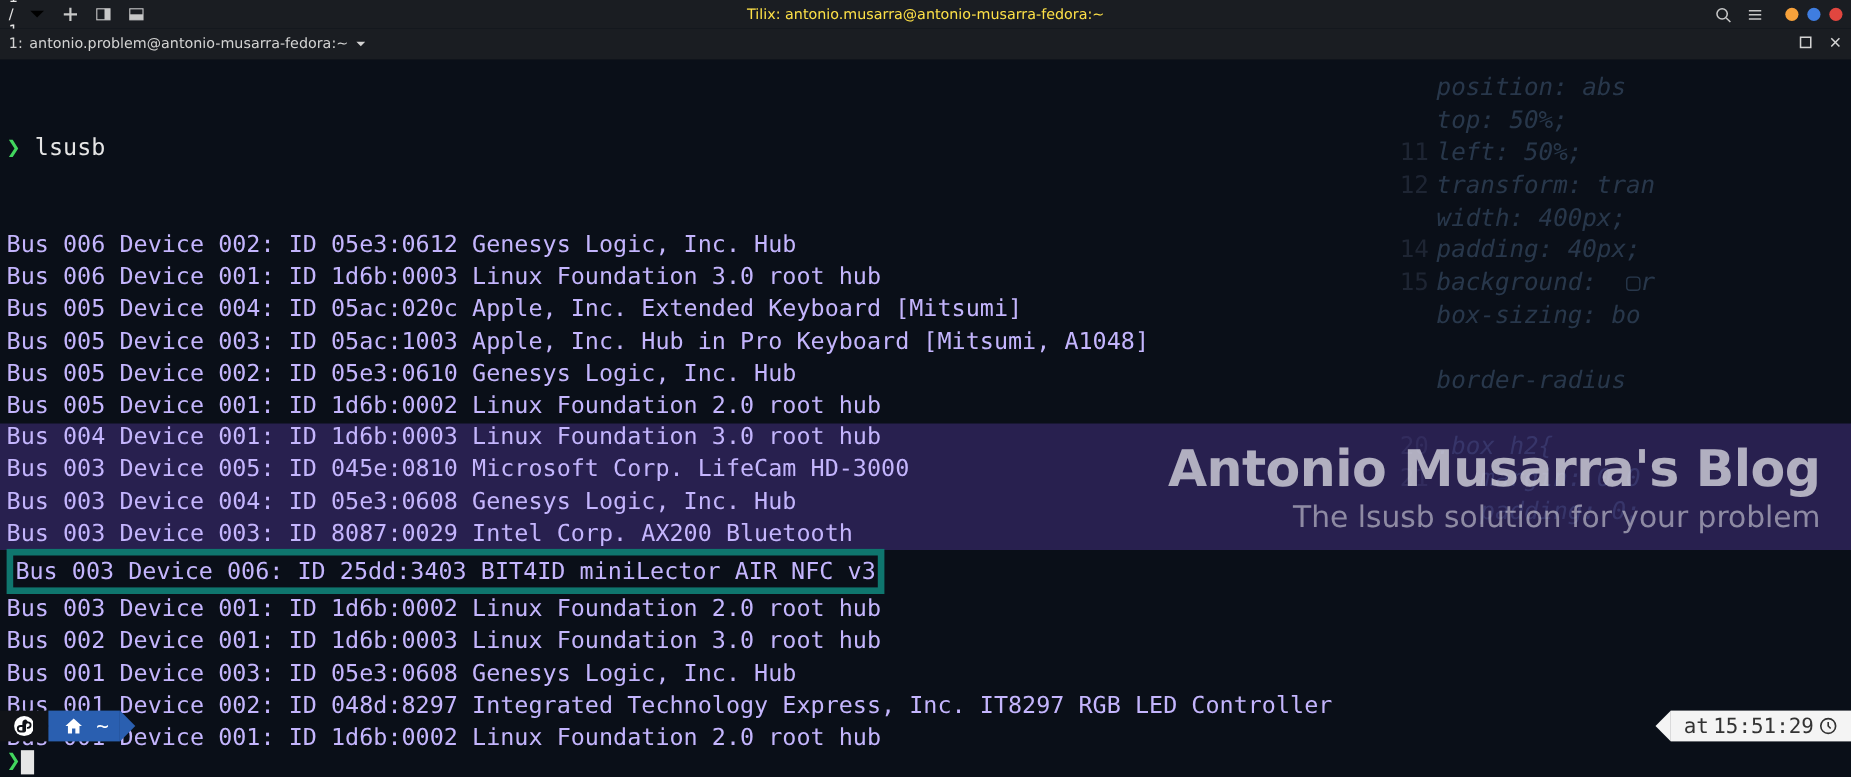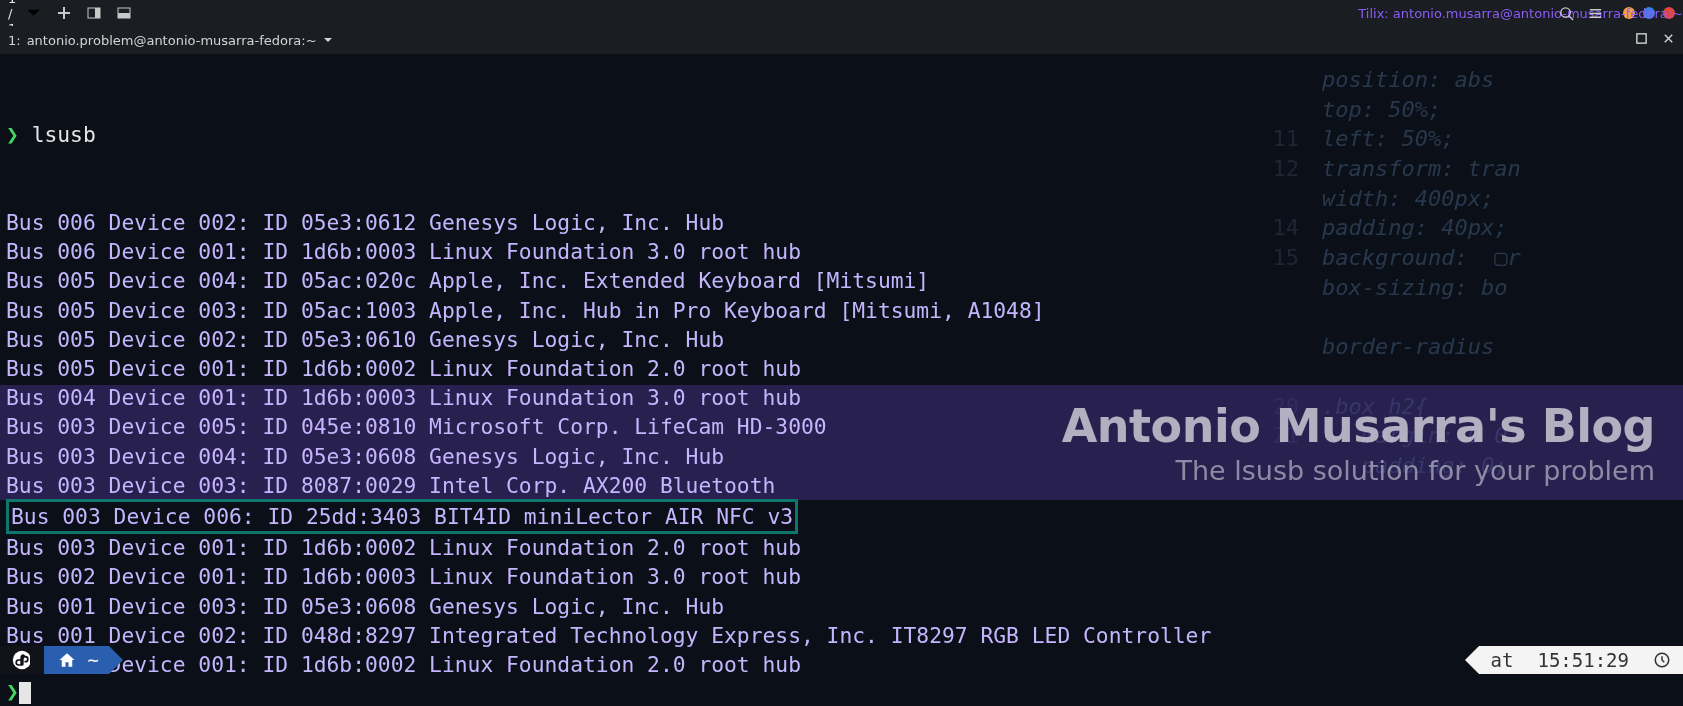--- a/index.html
+++ b/index.html
@@ -24,40 +24,40 @@
     z-index:0;
     pointer-events:none;
     white-space:pre;
   }
   .bg-code .ln { display:block; }
   .bg-code .num {
     display:inline-block; width:46px;
     color:rgba(120,140,180,.18); font-style:normal; text-align:right;
     margin-right:7px;
   }
-  .bg-code .kw { color:rgba(120,160,210,.28);margin-left:16px; }
+  .bg-code .kw { color:rgba(120,160,210,.28); }
 
   
   .titlebar {
     height:26px;
     display:flex; align-items:center;
     background:#1a1d22;
     padding:0 8px;
     font-family:"DejaVu Sans",sans-serif;
     font-size:13px;
     color:#e6e6e6;
     position:relative; z-index:3;
   }
   .tb-left { display:flex; align-items:center; gap:16px; }
   .tb-btn  { display:flex; align-items:center; gap:4px; cursor:pointer; opacity:.85; }
   .tb-btn svg{ width:14px; height:14px; fill:#e6e6e6; }
   .tb-count{ display:flex; align-items:center; gap:4px; }
   .tb-center{
-    position:absolute; left:0; right:0; text-align:right;
-    color:#8b5cf6; pointer-events:none;
+    position:absolute; left:0; right:0; text-align:center;
+    color:#fde047; pointer-events:none;
   }
   .tb-right{ margin-left:auto; display:flex; align-items:center; gap:14px; }
   .tb-right svg{ width:15px;height:15px; stroke:#e6e6e6; stroke-width:1.5; fill:none; }
   .win-btns{ display:flex; gap:8px; margin-left:6px;}
   .win-btn{ width:12px;height:12px;border-radius:50%; }
   .win-min{ background:#f6a13b;}
   .win-max{ background:#3f7de0;}
   .win-close{background:#e1463f;}
 
   
@@ -81,21 +81,21 @@
     font-size:21.3px;
     line-height:29.2px;
     white-space:pre;
     z-index:2;
   }
   .prompt-sym{ color:#42d65e; font-weight:bold;}
   .cmd{ color:#e5e5e5;}
   .line{ color:#c4b5fd;}
   .hl-box{
     display:inline-block;
-    border:3px solid #0f766e;
+    border:6px solid #0f766e;
     padding:0 2px; margin:-1px 0;
   }
   .cursor-blk{
     display:inline-block; width:12px; height:22px;
     background:#e6e6e6; vertical-align:text-bottom;
   }
 
   
   .statusbar{
     position:absolute; left:0; right:0; bottom:32px;
@@ -114,21 +114,21 @@
     border-left:14px solid #111318;
   }
   .pl-path::after{
     content:""; position:absolute; right:-14px; top:0;
     border-top:14px solid transparent; border-bottom:14px solid transparent;
     border-left:14px solid #2a5fb0;
   }
   .pl-spacer{ flex:1; }
   .pl-time{
     background:#f4f4f4; color:#333; height:28px;
-    display:flex; align-items:center; padding:0 12px; gap:24px;
+    display:flex; align-items:center; padding:0 12px; gap:4px;
     position:relative;
   }
   .pl-time::before{
     content:""; position:absolute; left:-14px; top:0;
     border-top:14px solid transparent; border-bottom:14px solid transparent;
     border-right:14px solid #f4f4f4;
   }
   .pl-time svg{width:18px;height:18px;stroke:#333;fill:none;stroke-width:2;}
 
   .nextprompt{

